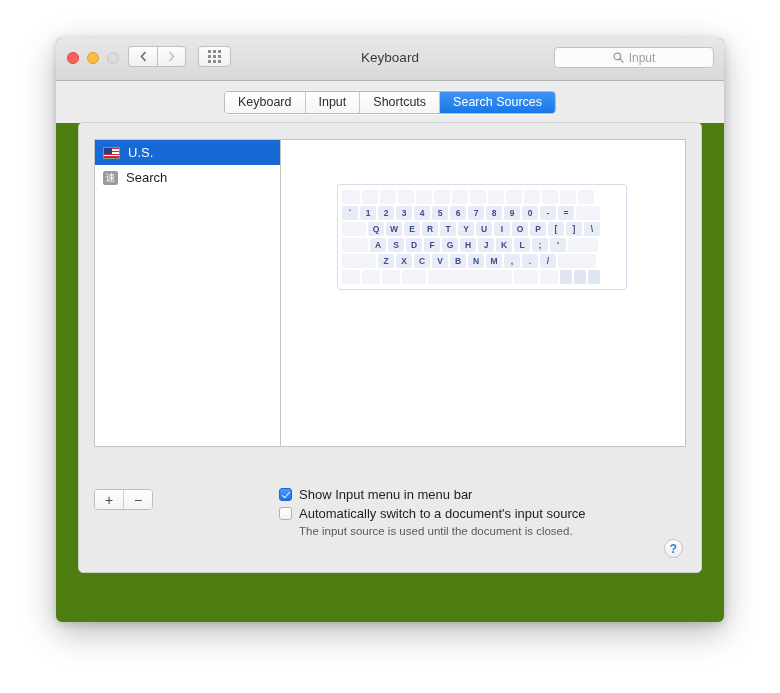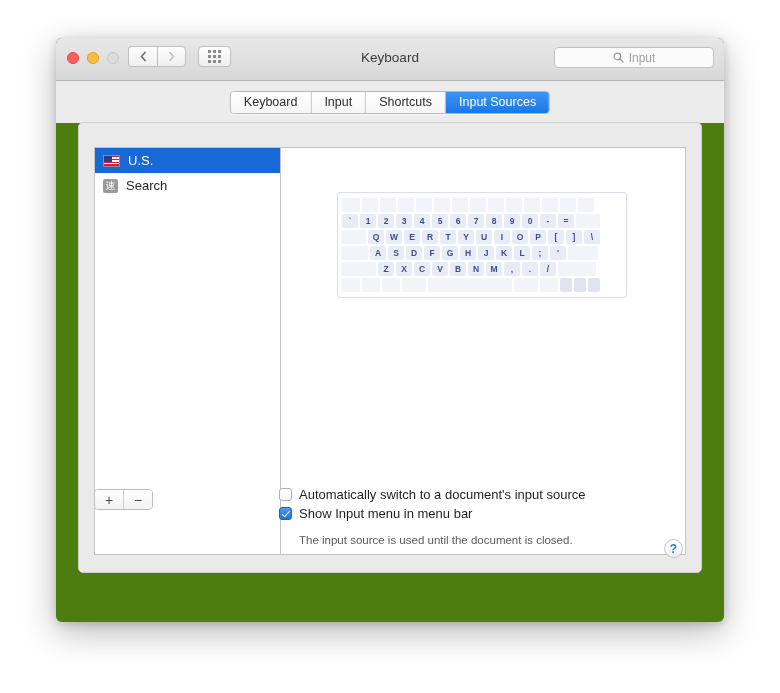--- a/index.html
+++ b/index.html
@@ -177,26 +177,25 @@
     border: 1px solid #cfcfcf;
     border-radius: 5px;
     box-sizing: border-box;
   }
 
   .splitbox {
     position: absolute;
     left: 15px;
     top: 16px;
     width: 592px;
-    height: 408px;
+    height: 308px;
     background: #ffffff;
     border: 1px solid #c3c3c3;
     box-sizing: border-box;
     display: flex;
-    margin-top: 8px;
   }
   .sidebar {
     width: 186px;
     border-right: 1px solid #c3c3c3;
     box-sizing: border-box;
     background: #ffffff;
   }
   .src-item {
     display: flex;
     align-items: center;
@@ -363,21 +362,21 @@
     height: 7px;
     border: solid #ffffff;
     border-width: 0 1.8px 1.8px 0;
     transform: rotate(42deg);
   }
   .optlabel { font-size: 13px; color: #1f1f1f; line-height: 15px; }
   .opthint {
     font-size: 11.5px;
     color: #5a5a5a;
     margin-left: 20px;
-    margin-top: 13px;
+    margin-top: 4px;
   }
 
   
   .helpbtn {
     position: absolute;
     right: 18px;
     bottom: 14px;
     width: 19px;
     height: 19px;
     border-radius: 50%;
@@ -443,21 +442,21 @@
         </svg>
         <span class="searchph">Input</span>
       </div>
     </div>
 
     <div class="tabbar-area">
       <div class="tabs">
         <div class="tab">Keyboard</div>
         <div class="tab">Input</div>
         <div class="tab">Shortcuts</div>
-        <div class="tab active">Input Sources</div>
+        <div class="tab active">Search Sources</div>
       </div>
     </div>
 
     <div class="panel">
 
       <div class="splitbox">
 
         <div class="sidebar">
           <div class="src-item selected">
             <span class="flagicon">
@@ -567,26 +566,26 @@
         </div>
       </div>
 
       <div class="addrem">
         <div class="ar-btn">+</div>
         <div class="ar-btn">−</div>
       </div>
 
       <div class="options">
         <div class="optrow">
+          <span class="cb checked"></span>
+          <span class="optlabel">Show Input menu in menu bar</span>
+        </div>
+        <div class="optrow">
           <span class="cb"></span>
           <span class="optlabel">Automatically switch to a document's input source</span>
-        </div>
-        <div class="optrow">
-          <span class="cb checked"></span>
-          <span class="optlabel">Show Input menu in menu bar</span>
         </div>
         <div class="opthint">The input source is used until the document is closed.</div>
       </div>
 
       <div class="helpbtn">?</div>
     </div>
   </div>
 </div>
 
 </body></html>

